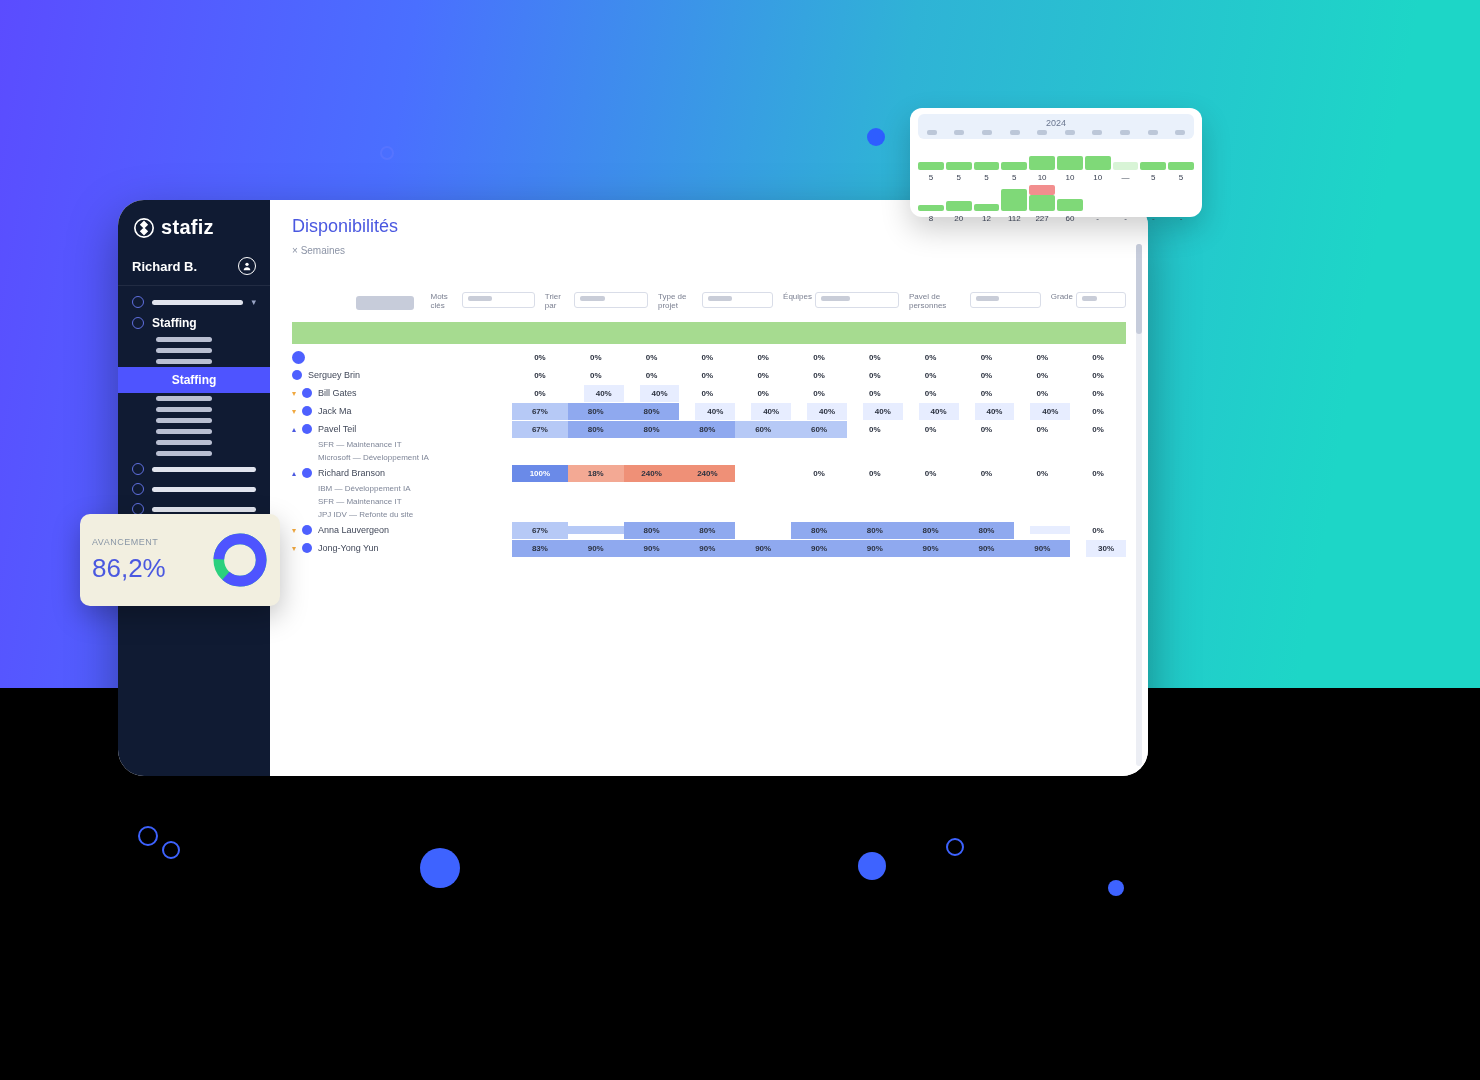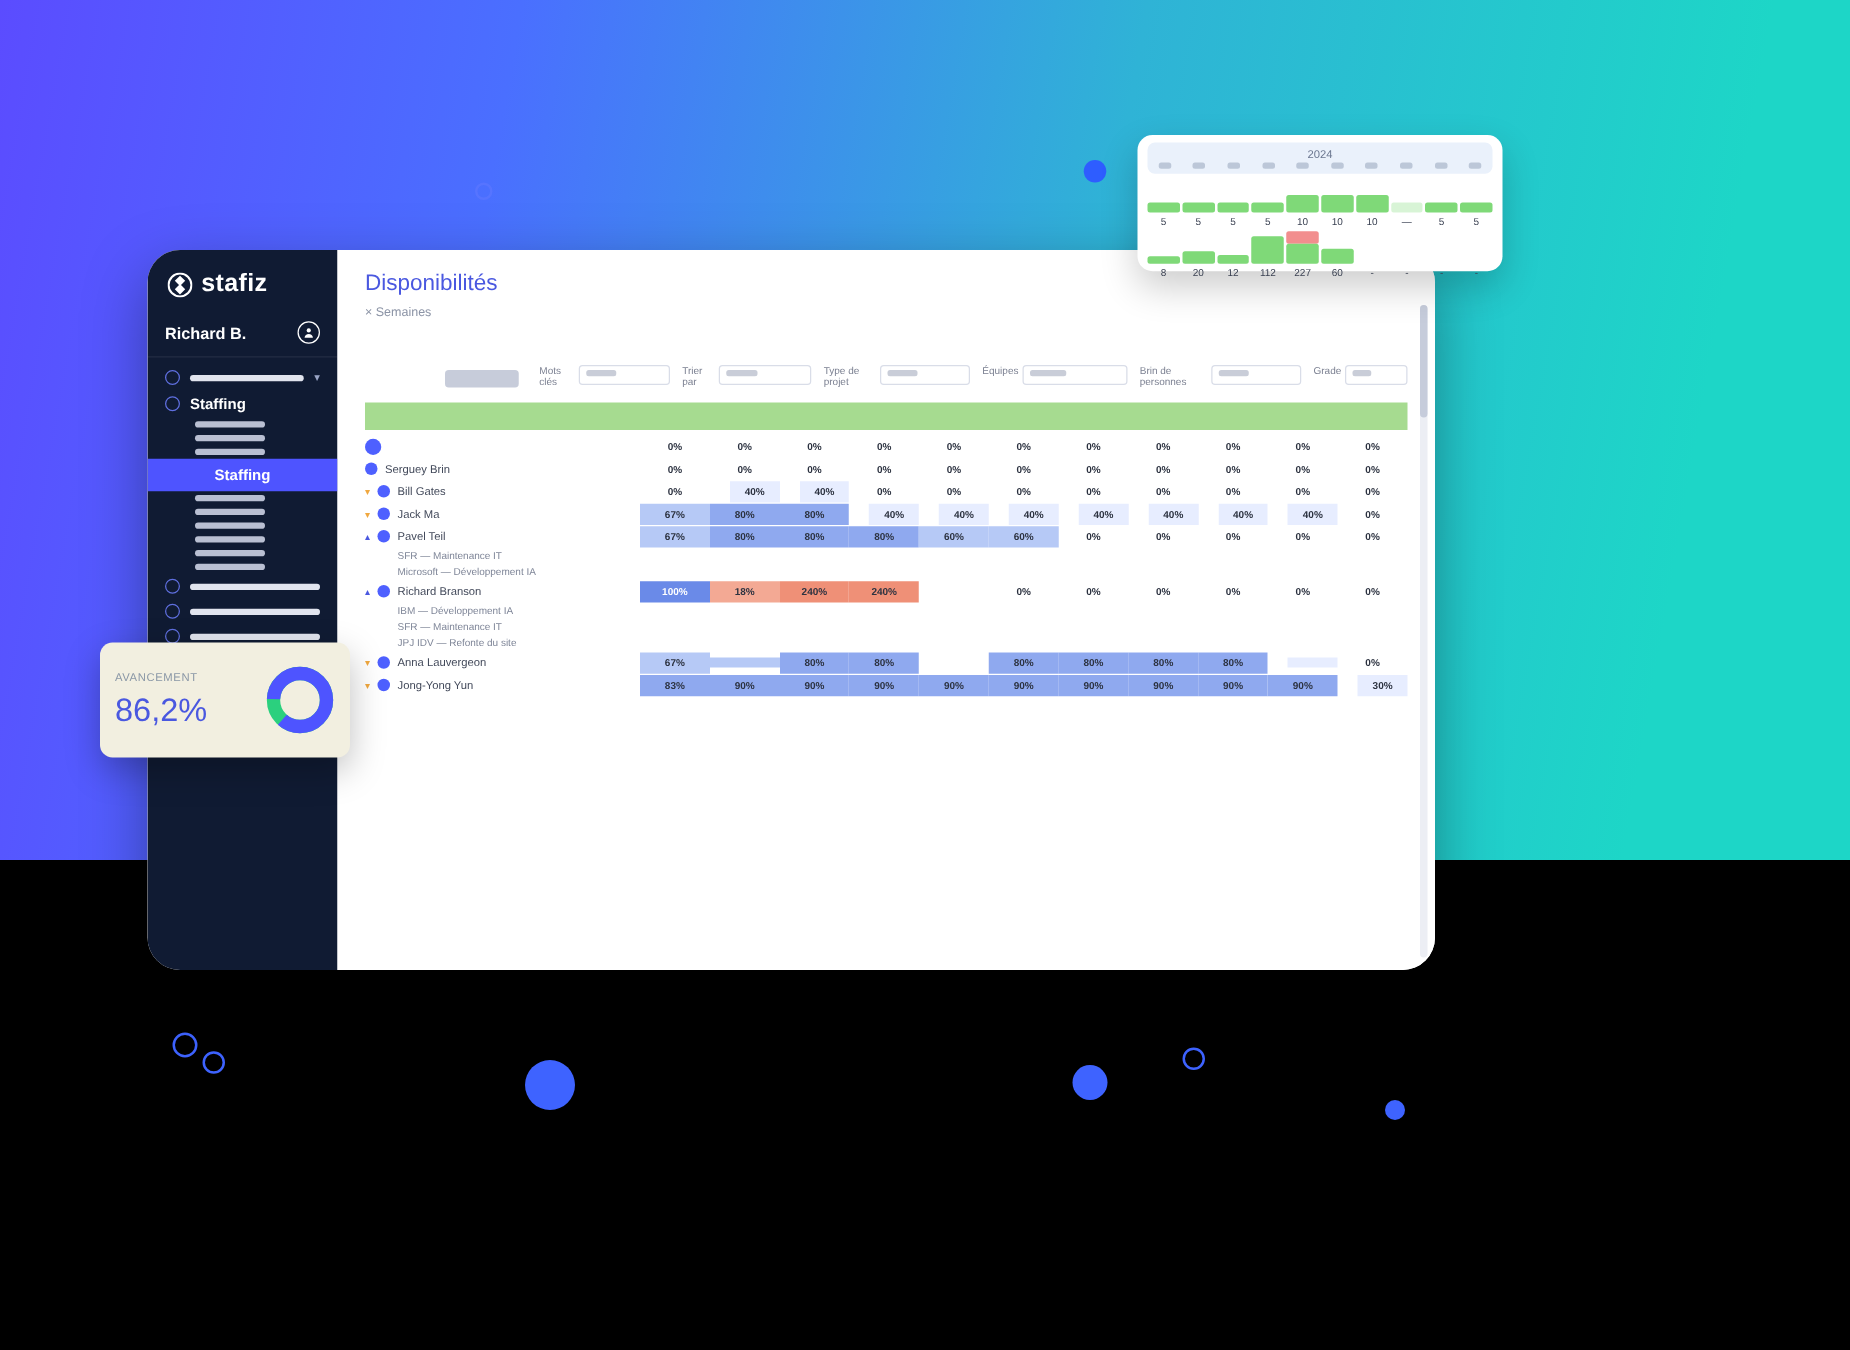--- a/index.html
+++ b/index.html
@@ -355,21 +355,21 @@
             <div class="ghost"></div>
           </div>
       </div>
       <div class="filter">
         <span class="label">Équipes</span>
         <div class="box">
             <div class="ghost"></div>
           </div>
       </div>
       <div class="filter">
-        <span class="label">Brin de personnes</span>
+        <span class="label">Pavel de personnes</span>
         <div class="box">
             <div class="ghost"></div>
           </div>
       </div>
       <div class="filter">
         <span class="label">Grade</span>
         <div class="box" style="width:50px">
             <div class="ghost"></div>
           </div>
       </div>

